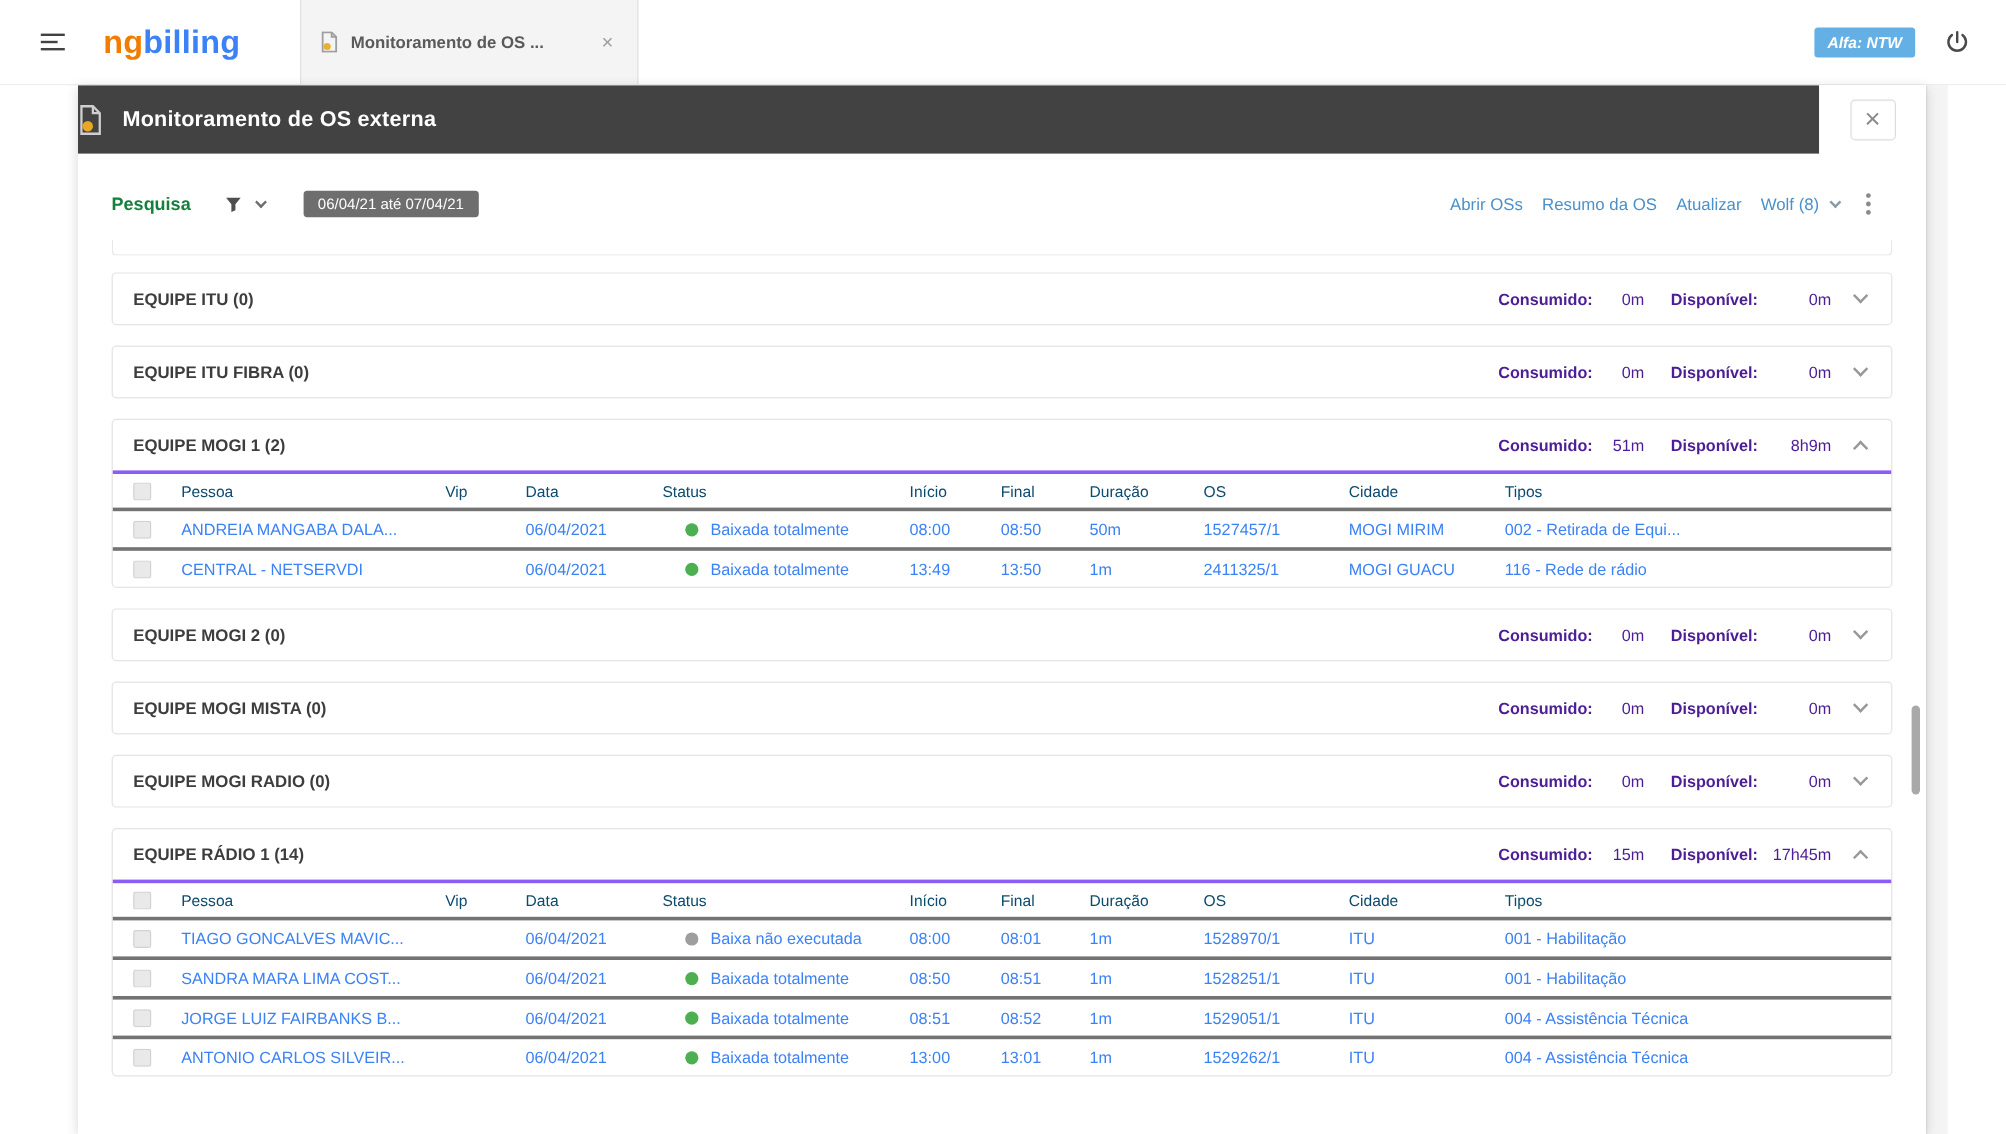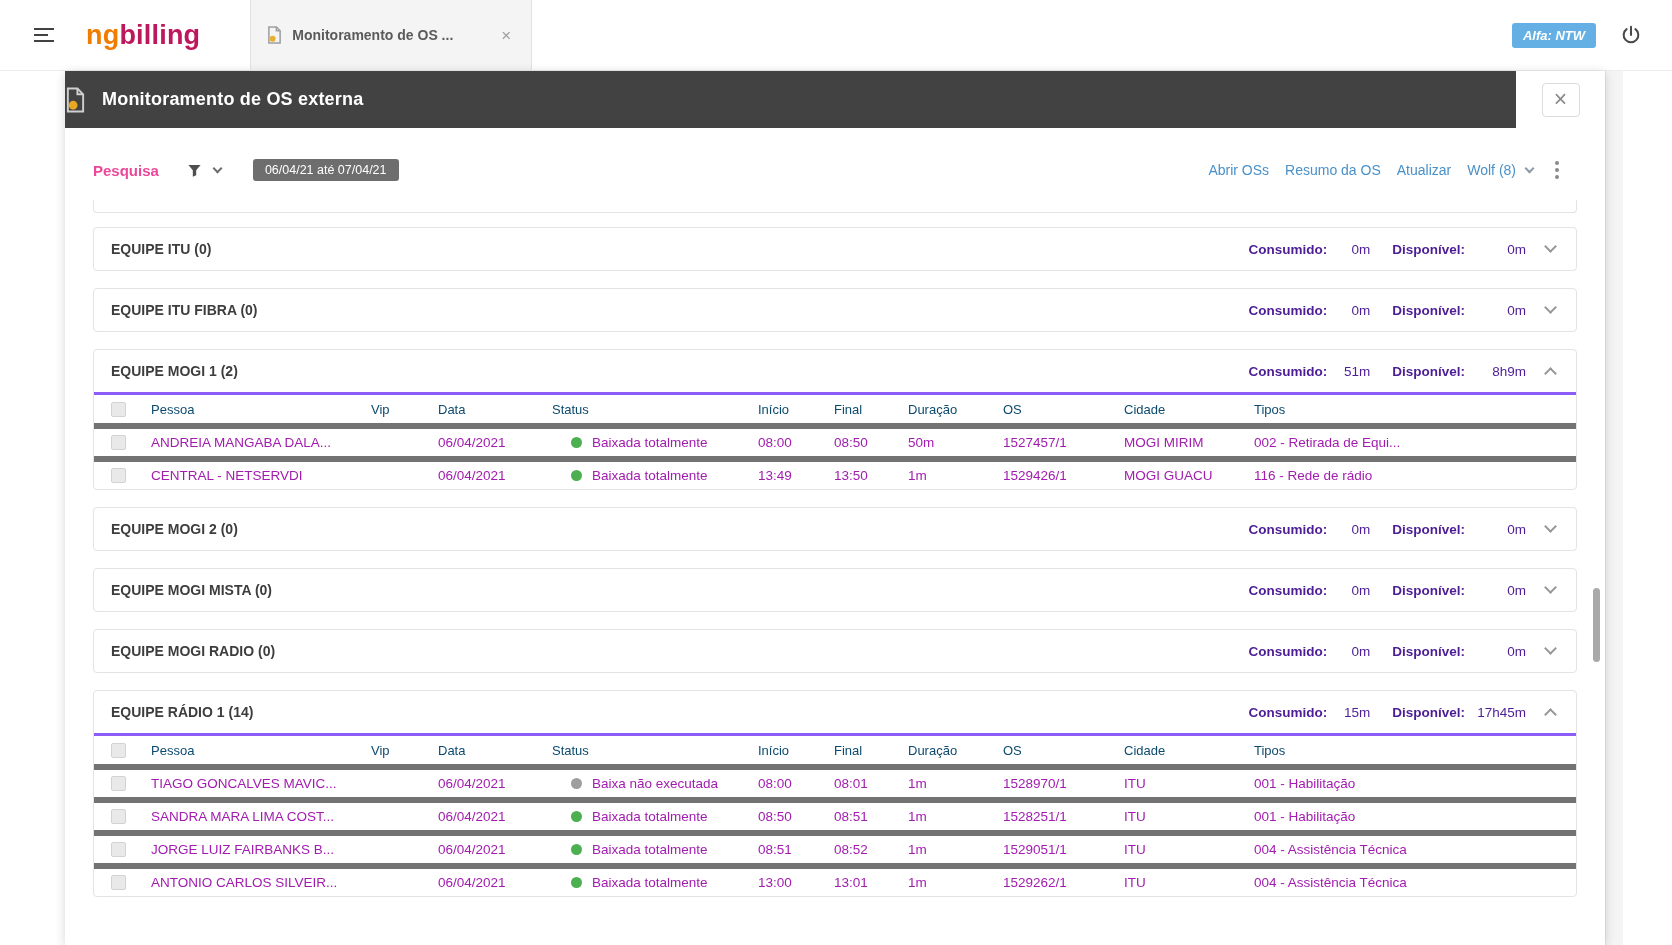--- a/index.html
+++ b/index.html
@@ -9,39 +9,39 @@
     background:#ffffff; font-family:"Liberation Sans", sans-serif; color:#3d3d3d;
   }
 
   
   .topbar { height:71px; display:flex; align-items:stretch; background:#fff; border-bottom:1px solid #ededed; position:relative; z-index:2; }
   .hamb-btn { align-self:center; margin-left:28px; width:26px; height:22px; background:none; border:none; cursor:pointer; display:flex; align-items:center; }
   .hamb-icon { width:20px; height:2px; background:#424242; position:relative; display:block; }
   .hamb-icon::before, .hamb-icon::after { content:""; position:absolute; left:0; width:20px; height:2px; background:#424242; }
   .hamb-icon::before { top:-6px; } .hamb-icon::after { top:6px; }
   .logo { align-self:center; margin-left:32px; font-size:27px; font-weight:bold; letter-spacing:.2px; cursor:pointer; white-space:nowrap; }
-  .logo .ng { color:#f07d00; } .logo .billing { color:#be185d; }
+  .logo .ng { color:#f07d00; } .logo .billing { color:#3b82f6; }
   .tab { margin-left:50px; width:282px; background:#f4f4f4; border-left:1px solid #e2e2e2; border-right:1px solid #e2e2e2; display:flex; align-items:center; padding:1px 16px; gap:10px; cursor:pointer; }
   .tab-label { font-size:14px; font-weight:bold; color:#5a5a5a; white-space:nowrap; overflow:hidden; text-overflow:ellipsis; flex:1; }
   .tab-close { color:#9e9e9e; font-size:17px; line-height:1; cursor:pointer; padding:2px 4px; }
   .topbar-right { margin-left:auto; display:flex; align-items:center; gap:24px; padding-right:30px; }
   .env-badge { background:#64b0e4; color:#fff; font-size:13px; font-weight:bold; padding:5px 11px; border-radius:3px; white-space:nowrap;font-style:italic; }
   .power-btn { background:none; border:none; cursor:pointer; display:flex; align-items:center; padding:0; }
 
   
   .modal { position:absolute; left:65px; top:71px; width:1540px; bottom:0; background:#fff; box-shadow:0 2px 10px rgba(0,0,0,.16); overflow:hidden; z-index:3; }
   .modal-top { display:flex; height:57px; }
   .m-head { flex:1; background:#424242; color:#fff; display:flex; align-items:center; gap:16px; }
   .m-title { font-size:18px; font-weight:bold; letter-spacing:.2px; }
   .m-close-wrap { width:89px; background:#fff; display:flex; align-items:center; justify-content:center; }
   .m-close { width:38px; height:34px; border:1px solid #dcdcdc; border-radius:4px; background:#fff; color:#8a8a8a; font-size:23px; line-height:1; display:flex; align-items:center; justify-content:center; cursor:pointer; padding:0; }
 
   
   .toolbar { display:flex; align-items:center; margin:24px 40px 0 28px; height:36px; }
-  .t-search { font-size:15px; font-weight:bold; color:#ec4899; }
+  .t-search { font-size:15px; font-weight:bold; color:#15803d; }
   .funnel { margin-left:28px; display:flex; align-items:center; cursor:pointer; }
   .chev-sm { width:7px; height:7px; border-right:2px solid #6e6e6e; border-bottom:2px solid #6e6e6e; display:inline-block; transform:rotate(45deg); margin-top:-4px; cursor:pointer; }
   .funnel-chev { margin-left:12px; }
   .date-chip { margin-left:32px; background:#6e6e6e; color:#fff; font-size:12.5px; padding:4px 12px; border-radius:3px; cursor:pointer; white-space:nowrap; }
   .t-right { margin-left:auto; display:flex; align-items:center; gap:16px; }
   .t-link { color:#4a90c9; font-size:14px; cursor:pointer; white-space:nowrap; }
   .wolf { display:flex; align-items:center; gap:10px; color:#4a90c9; font-size:14px; cursor:pointer; }
   .wolf .chev-sm { border-color:#8a9aa8; }
   .dots { display:flex; flex-direction:column; gap:3px; cursor:pointer; padding:2px 6px; }
   .dots i { width:4px; height:4px; border-radius:50%; background:#8a8a8a; display:block; }
@@ -54,21 +54,21 @@
   .team-name { font-size:14px; font-weight:bold; color:#3d3d3d; white-space:nowrap; }
   .totals { margin-left:auto; display:flex; align-items:center; font-size:13.5px; color:#4c1d95; }
   .t-lbl { font-weight:bold; margin-left:22px; white-space:nowrap; }
   .t-val { margin-left:9px; text-align:right; white-space:nowrap; }
   .t-val-c { min-width:34px; } .t-val-d { min-width:52px; }
   .chev { width:9px; height:9px; border-right:2px solid #979797; border-bottom:2px solid #979797; display:inline-block; margin-left:20px; cursor:pointer; }
   .chev.down { transform:rotate(45deg); margin-top:-5px; }
   .chev.up   { transform:rotate(-135deg); margin-top:5px; }
 
   
-  .trow { display:grid; grid-template-columns:57px 220px 67px 114px 206px 76px 74px 95px 121px 130px 1fr; align-items:center; border-top:6px solid #737373; height:33px; font-size:13.5px; color:#a21caf; }
+  .trow { display:grid; grid-template-columns:57px 220px 67px 114px 206px 76px 74px 95px 121px 130px 1fr; align-items:center; border-top:3px solid #737373; height:33px; font-size:13.5px; color:#3b82f6; }
   .thead { height:31px; font-size:13px; color:#0c4a6e; border-top:3px solid #8b5cf6; }
   .cell { overflow:hidden; white-space:nowrap; text-overflow:ellipsis; padding-right:8px; }
   .cb-cell { display:flex; align-items:center; padding-left:17px; }
   .checkbox { width:15px; height:15px; background:#e9e9e9; border:1px solid #d2d2d2; border-radius:2px; display:inline-block; cursor:pointer; flex:none; }
   .status-cell { display:flex; align-items:center; gap:10px;padding-left:19px; }
   .dot { width:11px; height:11px; border-radius:50%; display:inline-block; flex:none; }
 
   
   .page-scroll-track { position:absolute; left:1605px; top:71px; width:18px; bottom:0; background:#f4f4f4; border-left:1px solid #e6e6e6; z-index:1; cursor:pointer; }
   .inner-thumb { position:absolute; right:5px; top:517px; width:7px; height:74px; background:#a9a9a9; border-radius:4px; z-index:5; cursor:grab; }
@@ -230,21 +230,21 @@
               <div class="cell">CENTRAL - NETSERVDI</div>
               <div class="cell"></div>
               <div class="cell">06/04/2021</div>
               <div class="cell status-cell">
                 <span class="dot" style="background: rgb(76, 175, 80);"></span>
                 <span>Baixada totalmente</span>
               </div>
               <div class="cell">13:49</div>
               <div class="cell">13:50</div>
               <div class="cell">1m</div>
-              <div class="cell">1529426/1</div>
+              <div class="cell">2411325/1</div>
               <div class="cell">MOGI GUACU</div>
               <div class="cell">116 - Rede de rádio</div>
             </div>
           </div>
         </section>
         <section class="card">
           <div class="card-head">
             <span class="team-name">EQUIPE MOGI 2 (0)</span>
             <div class="totals">
               <span class="t-lbl">Consumido:</span>

